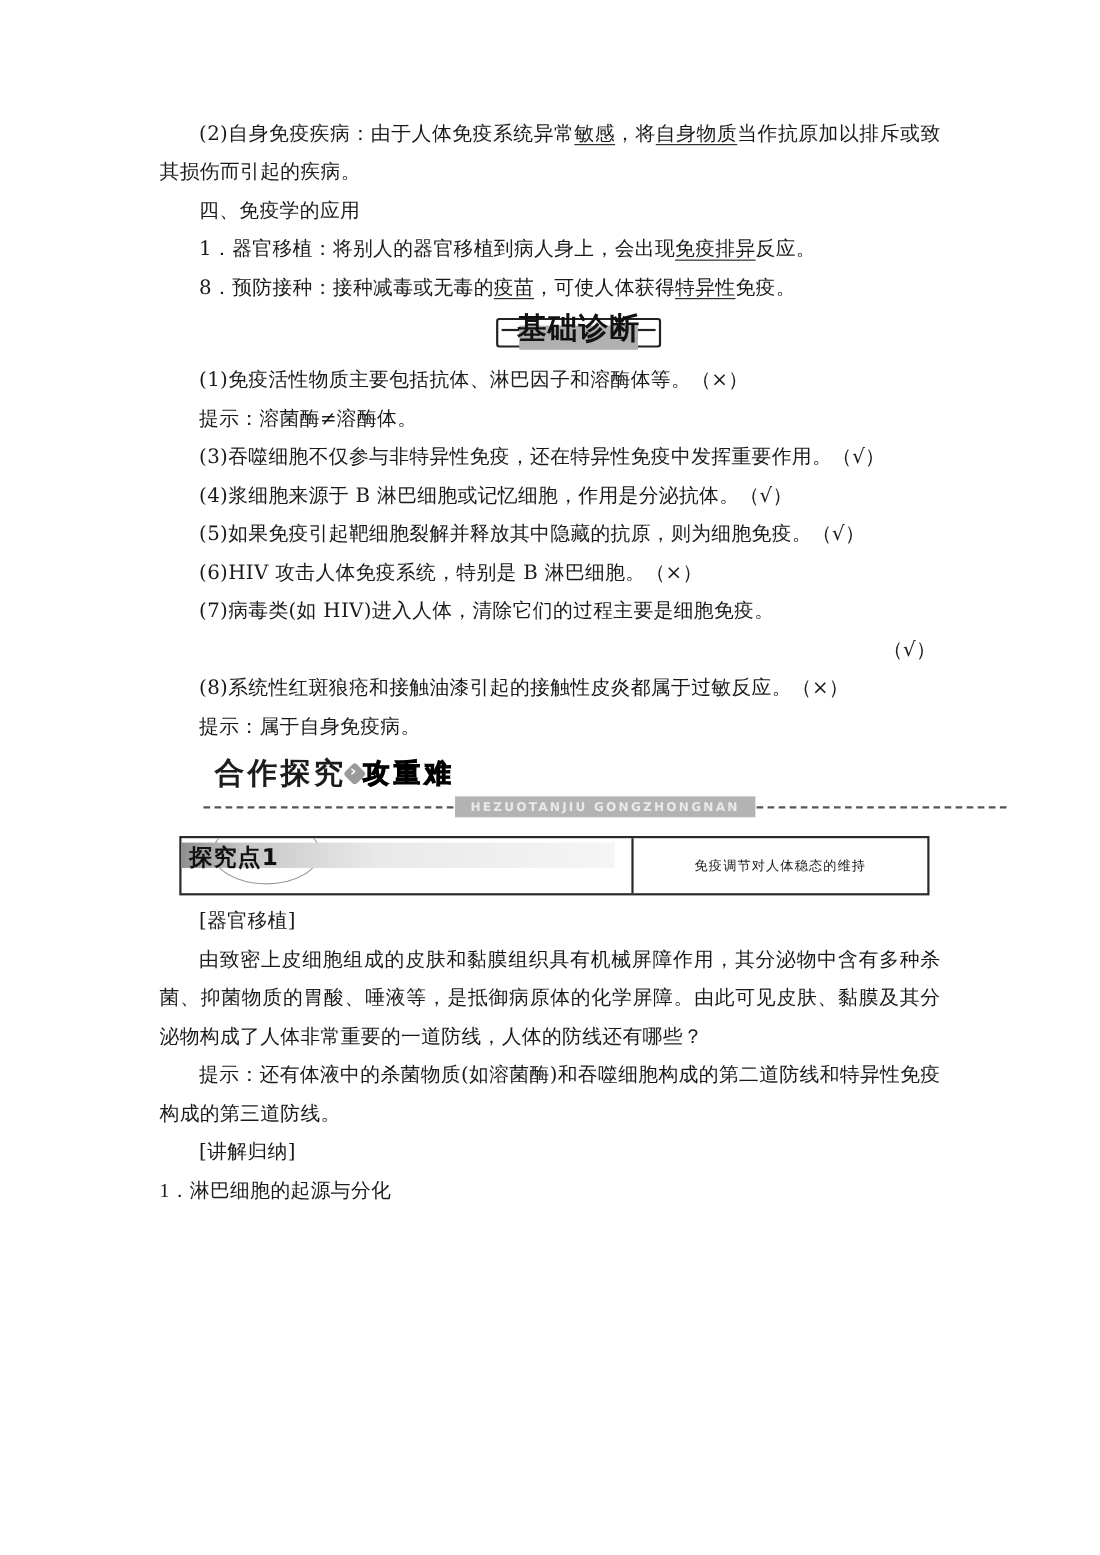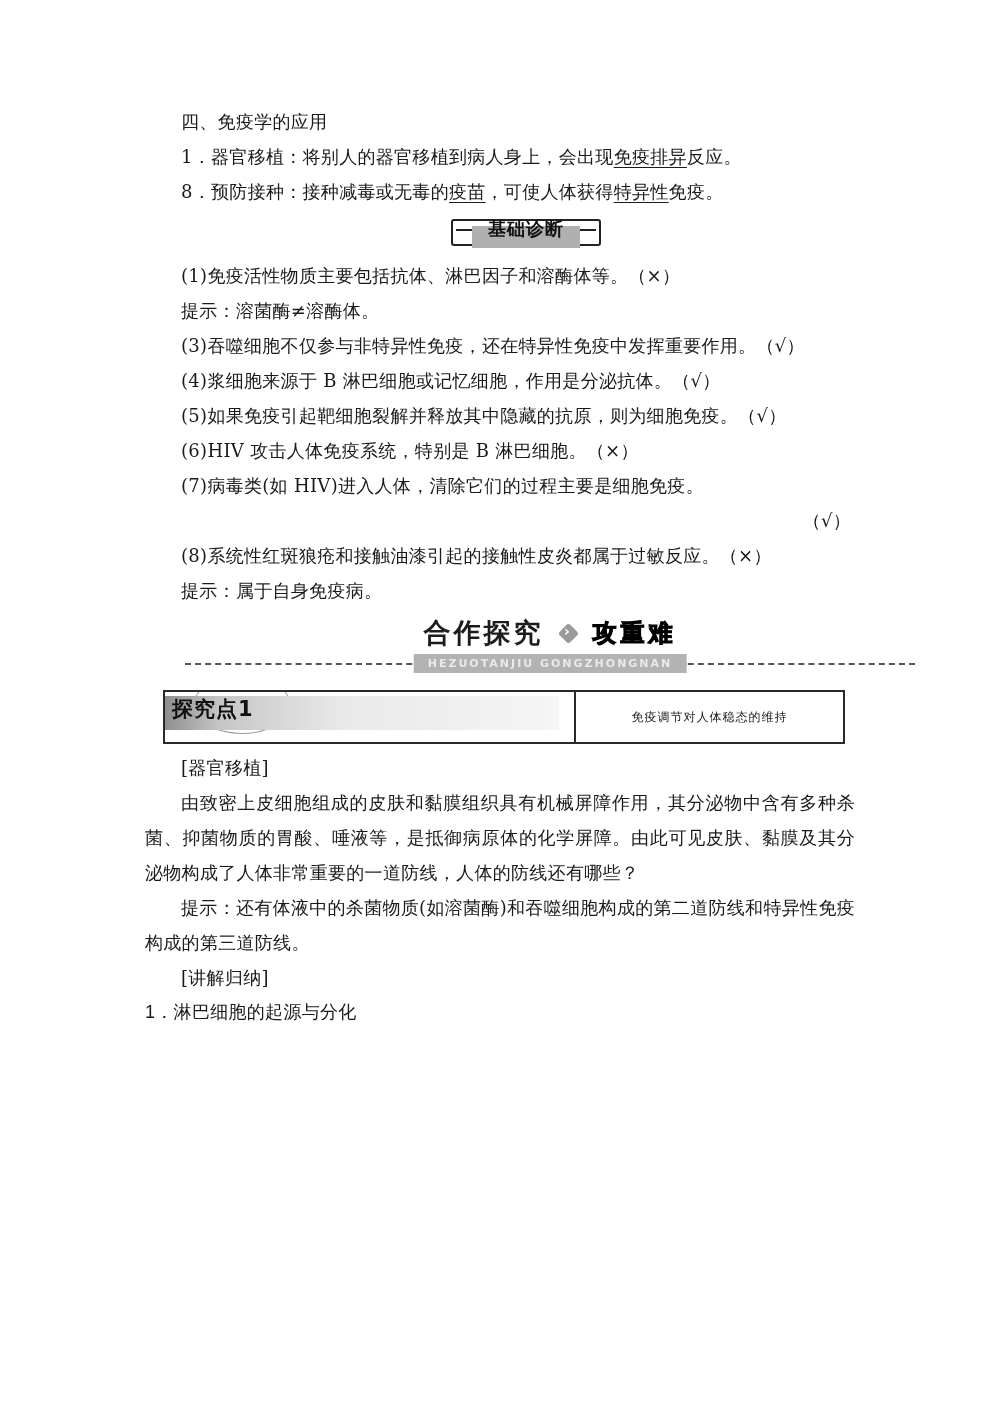--- a/index.html
+++ b/index.html
@@ -19,21 +19,21 @@
   }
   .line{
     margin:0;
     font-size:18px;
     line-height:35px;
     text-align:justify;
     letter-spacing:0.3px;
   }
   .line.indent{text-indent:2em;}
   .line.right{text-align:right;padding-right:4px;}
-  .line.sans{font-family:Liberation Sans, sans-serif;}
+  .line.sans{font-family:Liberation Serif, serif;}
   u{text-decoration:underline;text-underline-offset:4px;text-decoration-thickness:1px;}
 
   
   .banner-wrap{
     position:relative;
     width:150px;height:47px;
     margin:1px auto 1px auto;
     transform:translateX(26px);
   }
   .banner-outline{
@@ -46,33 +46,33 @@
   .banner-stub-l{left:5px;}
   .banner-stub-r{right:5px;}
   .banner-shadow{
     position:absolute;left:21px;top:16px;width:108px;height:22px;
     background:#b0b0b0;
   }
   .banner-text{
     position:absolute;left:0;width:150px;top:4px;
     text-align:center;
     font-family:"DejaVu Sans","Liberation Sans",sans-serif;
-    font-weight:bold;font-size:18px;line-height:30px;color:#111;
+    font-weight:bold;font-size:27px;line-height:30px;color:#111;
     letter-spacing:1px;
   }
 
   
   .big-header{
     position:relative;
     height:70px;margin-top:4px;margin-bottom:6px;
   }
   .header-line1{
     position:relative;left:50px;
-    display:flex;align-items:center;justify-content:center;
-    gap:17px;height:42px;
+    display:flex;align-items:center;
+    gap:0;height:42px;
     font-family:"DejaVu Sans","Liberation Sans",sans-serif;
   }
   .hz{font-size:27px;font-weight:bold;color:#1c1c1c;letter-spacing:3px;}
   .gz{font-size:24px;font-weight:900;color:#000;letter-spacing:4px;-webkit-text-stroke:1px #000;}
   .diamond-icon{
     position:relative;width:15px;height:15px;background:#9a9a9a;
     transform:rotate(45deg);border-radius:3px;flex:0 0 auto;
   }
   .diamond-icon .chev{
     position:absolute;left:2px;top:-3px;
@@ -99,21 +99,21 @@
     margin:8px 0 6px 18px;
     width:678px;height:50px;
     border:2px solid #2a2a2a;
     display:flex;
     background:#fff;
   }
   .point-left{
     position:relative;width:410px;overflow:hidden;
   }
   .point-bar{
-    position:absolute;left:0;top:4px;right:15px;height:34px;
+    position:absolute;left:0;top:4px;right:15px;height:23px;
     background:linear-gradient(to right,#8f8f8f 0%,#c6c6c6 14%,#e9e9e9 45%,#f5f5f5 100%);
   }
   .point-label{
     font-family:"DejaVu Sans","Liberation Sans",sans-serif;
     font-weight:bold;font-size:21px;line-height:27px;
     color:#111;padding-left:7px;letter-spacing:1px;
   }
   .point-arc{
     position:absolute;left:28px;top:-16px;width:96px;height:56px;
     border:1px solid #9a9a9a;border-radius:50%;
@@ -128,20 +128,21 @@
     font-size:12px;letter-spacing:1px;
   }
 </style>
 </head>
 <body>
 
 <div class="page">
   <div class="content">
 
     <div>
+        <p class="line indent"><span>(2)自身免疫疾病：由于人体免疫系统异常</span><u>敏感</u><span>，将</span><u>自身物质</u><span>当作抗原加以排斥或致其损伤而引起的疾病。</span></p>
         <p class="line indent"><span>四、免疫学的应用</span></p>
         <p class="line indent"><span>1．器官移植：将别人的器官移植到病人身上，会出现</span><u>免疫排异</u><span>反应。</span></p>
         <p class="line indent"><span>8．预防接种：接种减毒或无毒的</span><u>疫苗</u><span>，可使人体获得</span><u>特异性</u><span>免疫。</span></p>
       </div>
 
     <div class="banner-wrap">
       <div class="banner-outline"></div>
       <div class="banner-stub-l"></div>
       <div class="banner-stub-r"></div>
       <div class="banner-shadow"></div>

